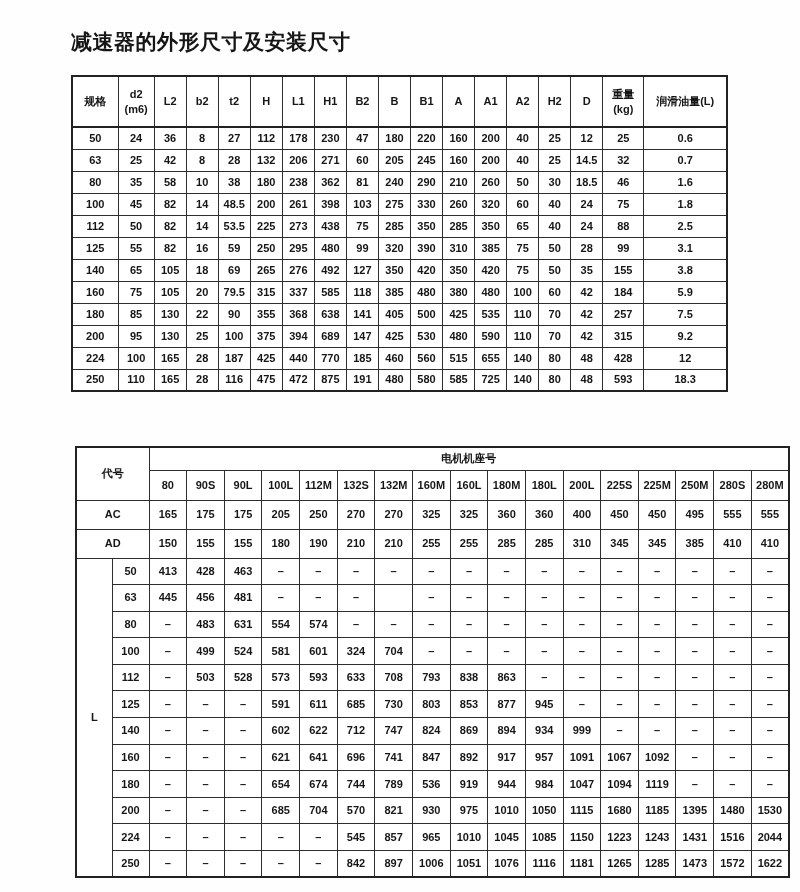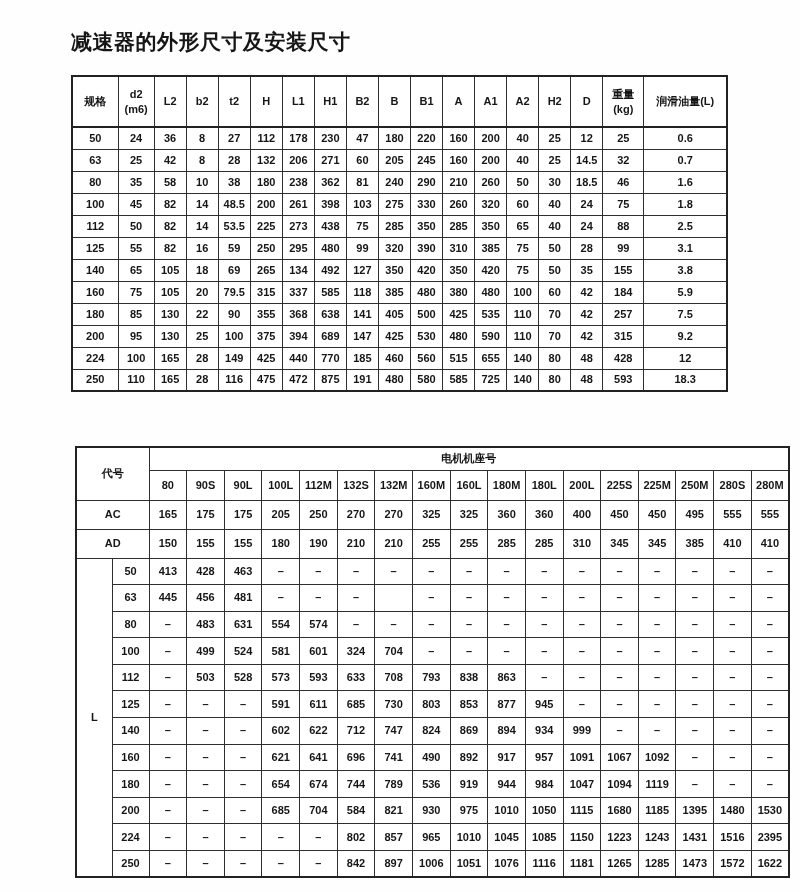--- a/index.html
+++ b/index.html
@@ -204,21 +204,21 @@
           <td>99</td>
           <td>3.1</td>
         </tr>
         <tr>
           <td>140</td>
           <td>65</td>
           <td>105</td>
           <td>18</td>
           <td>69</td>
           <td>265</td>
-          <td>134</td>
+          <td>276</td>
           <td>492</td>
           <td>127</td>
           <td>350</td>
           <td>420</td>
           <td>350</td>
           <td>420</td>
           <td>75</td>
           <td>50</td>
           <td>35</td>
           <td>155</td>
@@ -282,21 +282,21 @@
           <td>70</td>
           <td>42</td>
           <td>315</td>
           <td>9.2</td>
         </tr>
         <tr>
           <td>224</td>
           <td>100</td>
           <td>165</td>
           <td>28</td>
-          <td>149</td>
+          <td>187</td>
           <td>425</td>
           <td>440</td>
           <td>770</td>
           <td>185</td>
           <td>460</td>
           <td>560</td>
           <td>515</td>
           <td>655</td>
           <td>140</td>
           <td>80</td>
@@ -556,21 +556,21 @@
         </tr>
         <tr class="lrow">
           <th>160</th>
           <td>–</td>
           <td>–</td>
           <td>–</td>
           <td>621</td>
           <td>641</td>
           <td>696</td>
           <td>741</td>
-          <td>490</td>
+          <td>847</td>
           <td>892</td>
           <td>917</td>
           <td>957</td>
           <td>1091</td>
           <td>1067</td>
           <td>1092</td>
           <td>–</td>
           <td>–</td>
           <td>–</td>
         </tr>
@@ -594,52 +594,52 @@
           <td>–</td>
           <td>–</td>
         </tr>
         <tr class="lrow">
           <th>200</th>
           <td>–</td>
           <td>–</td>
           <td>–</td>
           <td>685</td>
           <td>704</td>
-          <td>584</td>
+          <td>570</td>
           <td>821</td>
           <td>930</td>
           <td>975</td>
           <td>1010</td>
           <td>1050</td>
           <td>1115</td>
           <td>1680</td>
           <td>1185</td>
           <td>1395</td>
           <td>1480</td>
           <td>1530</td>
         </tr>
         <tr class="lrow">
           <th>224</th>
           <td>–</td>
           <td>–</td>
           <td>–</td>
           <td>–</td>
           <td>–</td>
-          <td>802</td>
+          <td>545</td>
           <td>857</td>
           <td>965</td>
           <td>1010</td>
           <td>1045</td>
           <td>1085</td>
           <td>1150</td>
           <td>1223</td>
           <td>1243</td>
           <td>1431</td>
           <td>1516</td>
-          <td>2395</td>
+          <td>2044</td>
         </tr>
         <tr class="lrow">
           <th>250</th>
           <td>–</td>
           <td>–</td>
           <td>–</td>
           <td>–</td>
           <td>–</td>
           <td>842</td>
           <td>897</td>

